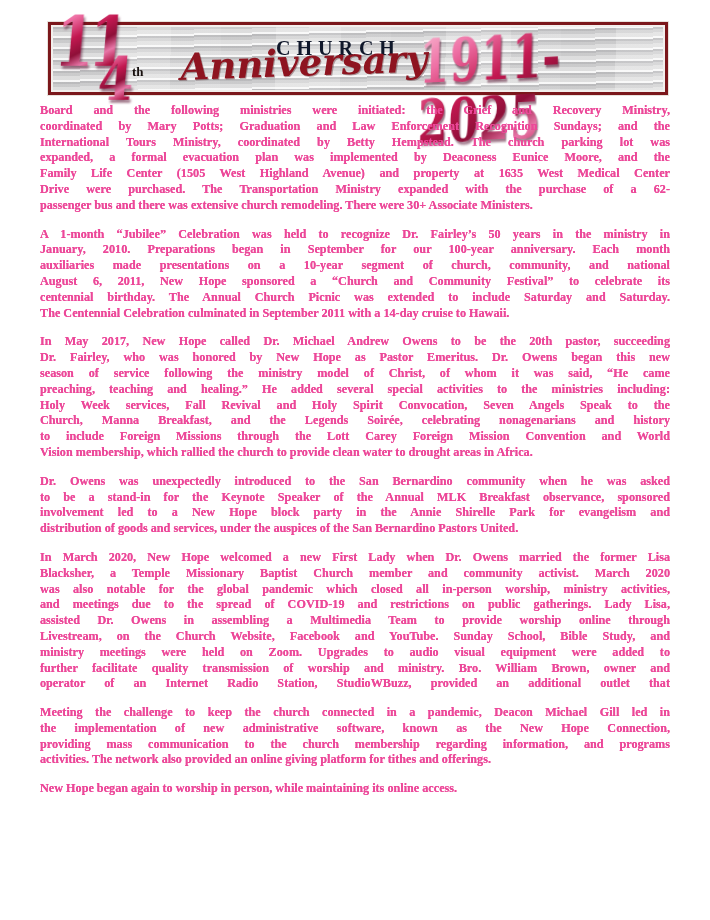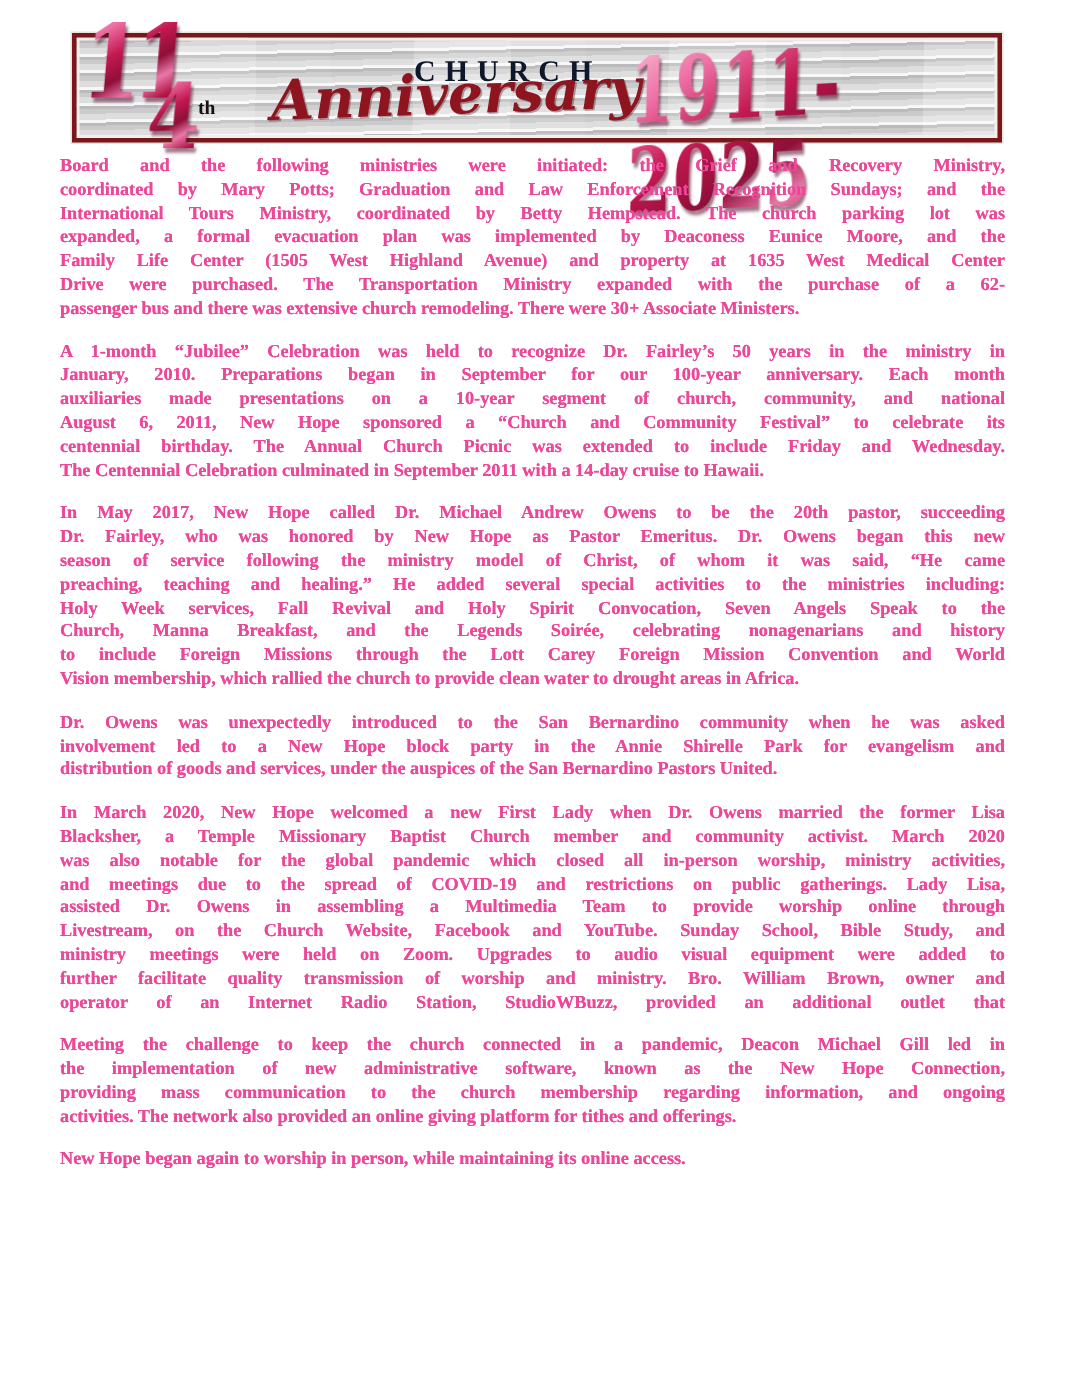--- a/index.html
+++ b/index.html
@@ -102,53 +102,54 @@
         <div class="line">expanded, a formal evacuation plan was implemented by Deaconess Eunice Moore, and the</div>
         <div class="line">Family Life Center (1505 West Highland Avenue) and property at 1635 West Medical Center</div>
         <div class="line">Drive were purchased. The Transportation Ministry expanded with the purchase of a 62-</div>
         <div class="line last">passenger bus and there was extensive church remodeling. There were 30+ Associate Ministers.</div>
       </div>
       <div class="para">
         <div class="line">A 1-month “Jubilee” Celebration was held to recognize Dr. Fairley’s 50 years in the ministry in</div>
         <div class="line">January, 2010. Preparations began in September for our 100-year anniversary. Each month</div>
         <div class="line">auxiliaries made presentations on a 10-year segment of church, community, and national</div>
         <div class="line">August 6, 2011, New Hope sponsored a “Church and Community Festival” to celebrate its</div>
-        <div class="line">centennial birthday. The Annual Church Picnic was extended to include Friday and Wednesday.</div>
+        <div class="line">centennial birthday. The Annual Church Picnic was extended to include Saturday and Saturday.</div>
         <div class="line last">The Centennial Celebration culminated in September 2011 with a 14-day cruise to Hawaii.</div>
       </div>
       <div class="para">
         <div class="line">In May 2017, New Hope called Dr. Michael Andrew Owens to be the 20th pastor, succeeding</div>
         <div class="line">Dr. Fairley, who was honored by New Hope as Pastor Emeritus. Dr. Owens began this new</div>
         <div class="line">season of service following the ministry model of Christ, of whom it was said, “He came</div>
         <div class="line">preaching, teaching and healing.” He added several special activities to the ministries including:</div>
         <div class="line">Holy Week services, Fall Revival and Holy Spirit Convocation, Seven Angels Speak to the</div>
         <div class="line">Church, Manna Breakfast, and the Legends Soirée, celebrating nonagenarians and history</div>
         <div class="line">to include Foreign Missions through the Lott Carey Foreign Mission Convention and World</div>
         <div class="line last">Vision membership, which rallied the church to provide clean water to drought areas in Africa.</div>
       </div>
       <div class="para">
         <div class="line">Dr. Owens was unexpectedly introduced to the San Bernardino community when he was asked</div>
+        <div class="line">to be a stand-in for the Keynote Speaker of the Annual MLK Breakfast observance, sponsored</div>
         <div class="line">involvement led to a New Hope block party in the Annie Shirelle Park for evangelism and</div>
         <div class="line last">distribution of goods and services, under the auspices of the San Bernardino Pastors United.</div>
       </div>
       <div class="para">
         <div class="line">In March 2020, New Hope welcomed a new First Lady when Dr. Owens married the former Lisa</div>
         <div class="line">Blacksher, a Temple Missionary Baptist Church member and community activist. March 2020</div>
         <div class="line">was also notable for the global pandemic which closed all in-person worship, ministry activities,</div>
         <div class="line">and meetings due to the spread of COVID-19 and restrictions on public gatherings. Lady Lisa,</div>
         <div class="line">assisted Dr. Owens in assembling a Multimedia Team to provide worship online through</div>
         <div class="line">Livestream, on the Church Website, Facebook and YouTube. Sunday School, Bible Study, and</div>
         <div class="line">ministry meetings were held on Zoom. Upgrades to audio visual equipment were added to</div>
         <div class="line">further facilitate quality transmission of worship and ministry. Bro. William Brown, owner and</div>
         <div class="line">operator of an Internet Radio Station, StudioWBuzz, provided an additional outlet that</div>
       </div>
       <div class="para">
         <div class="line">Meeting the challenge to keep the church connected in a pandemic, Deacon Michael Gill led in</div>
         <div class="line">the implementation of new administrative software, known as the New Hope Connection,</div>
-        <div class="line">providing mass communication to the church membership regarding information, and ongoing</div>
+        <div class="line">providing mass communication to the church membership regarding information, and programs</div>
         <div class="line last">activities. The network also provided an online giving platform for tithes and offerings.</div>
       </div>
       <div class="para">
         <div class="line last">New Hope began again to worship in person, while maintaining its online access.</div>
       </div>
     </main>
 
 </div>
 
 </body></html>

